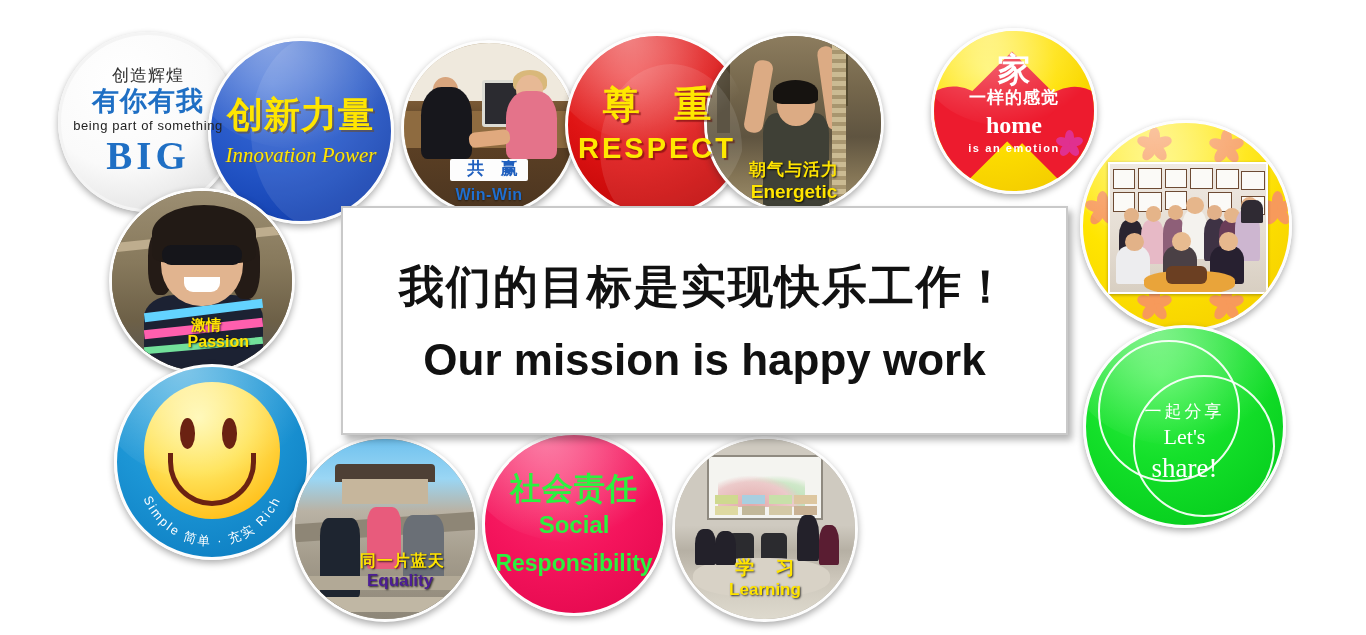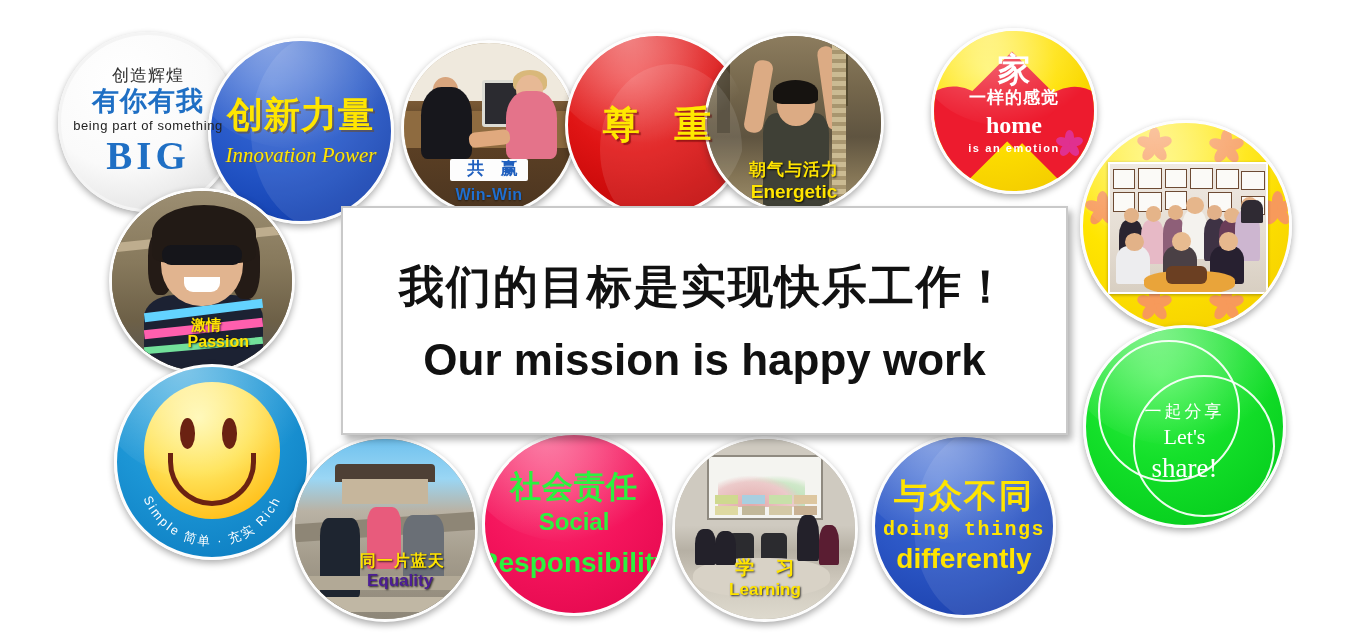--- a/index.html
+++ b/index.html
@@ -192,21 +192,21 @@
   #b-equal .lbl.en1{position:absolute;left:40%;top:74%;color:#4c1d95;font-size:17px;font-weight:bold;
     text-shadow:1px 1px 2px rgba(0,0,0,.8);}
 
   
   #b-soc{
     left:482px;top:432px;width:184px;height:184px;
     background:radial-gradient(circle at 40% 26%, #fb2f6f 0%, #f4145c 48%, #e60a50 84%, #d30047 100%);
   }
   #b-soc .c1{color:#2bf23f;font-size:31px;font-weight:bold;letter-spacing:1px;}
   #b-soc .en1{color:#2bf23f;font-size:24px;font-weight:bold;margin-top:6px;}
-  #b-soc .en2{color:#2bf23f;font-size:28px;font-weight:bold;margin-top:13px;}
+  #b-soc .en2{color:#2bf23f;font-size:23px;font-weight:bold;margin-top:13px;}
 
   
   #b-learn{
     left:672px;top:436px;width:186px;height:186px;
     background:#b9b4a9;
   }
   #b-learn .ph{background:linear-gradient(#cfcac0 0%, #cfcac0 48%, #b6b0a4 62%, #cdc7bb 78%, #dedace 100%);}
   #b-learn .scr{left:18%;top:9%;width:62%;height:34%;background:#f4f4f0;border:2px solid #8f8a80;}
   #b-learn .bell{left:24%;top:20%;width:48%;height:18%;
     background:radial-gradient(ellipse at 38% 100%, #e2a8a8 0%, #eccaca 55%, rgba(255,255,255,0) 70%),
@@ -319,20 +319,21 @@
         <i class="wom"></i>
       <i class="hand"></i>
         <i class="plaque"></i>
     </div>
     <div class="lbl c1">共 赢</div>
     <div class="lbl en1">Win-Win</div>
   </div>
 
   <div class="badge gloss" id="b-resp">
     <div class="lbl c1">尊 重</div>
+    <div class="lbl en1">RESPECT</div>
   </div>
 
   <div class="badge" id="b-ener">
     <div class="ph">
       <i class="tre"></i>
         <i class="tre2"></i>
       <i class="arm"></i>
         <i class="arm2"></i>
       <i class="body"></i>
         <i class="head"></i>
@@ -431,25 +432,20 @@
       <i class="tbl"></i>
       <i class="pp p-a"></i>
         <i class="pp p-b"></i>
         <i class="pp p-c"></i>
         <i class="pp p-d"></i>
     </div>
     <div class="lbl c1">学 习</div>
     <div class="lbl en1">Learning</div>
   </div>
 
-  <div class="badge gloss yinyang" id="b-diff">
-    <div class="lbl c1">与众不同</div>
-    <div class="lbl en1">doing things</div>
-    <div class="lbl en2">differently</div>
-  </div>
 
   <div class="badge gloss" id="b-fam">
     <div class="bloom" style="left:26%;top:2%;">
       <i style="transform:rotate(0deg)"></i>
         <i style="transform:rotate(72deg)"></i>
       <i style="transform:rotate(144deg)"></i>
         <i style="transform:rotate(216deg)"></i>
       <i style="transform:rotate(288deg)"></i>
     </div>
     <div class="bloom" style="left:61%;top:3%;">

